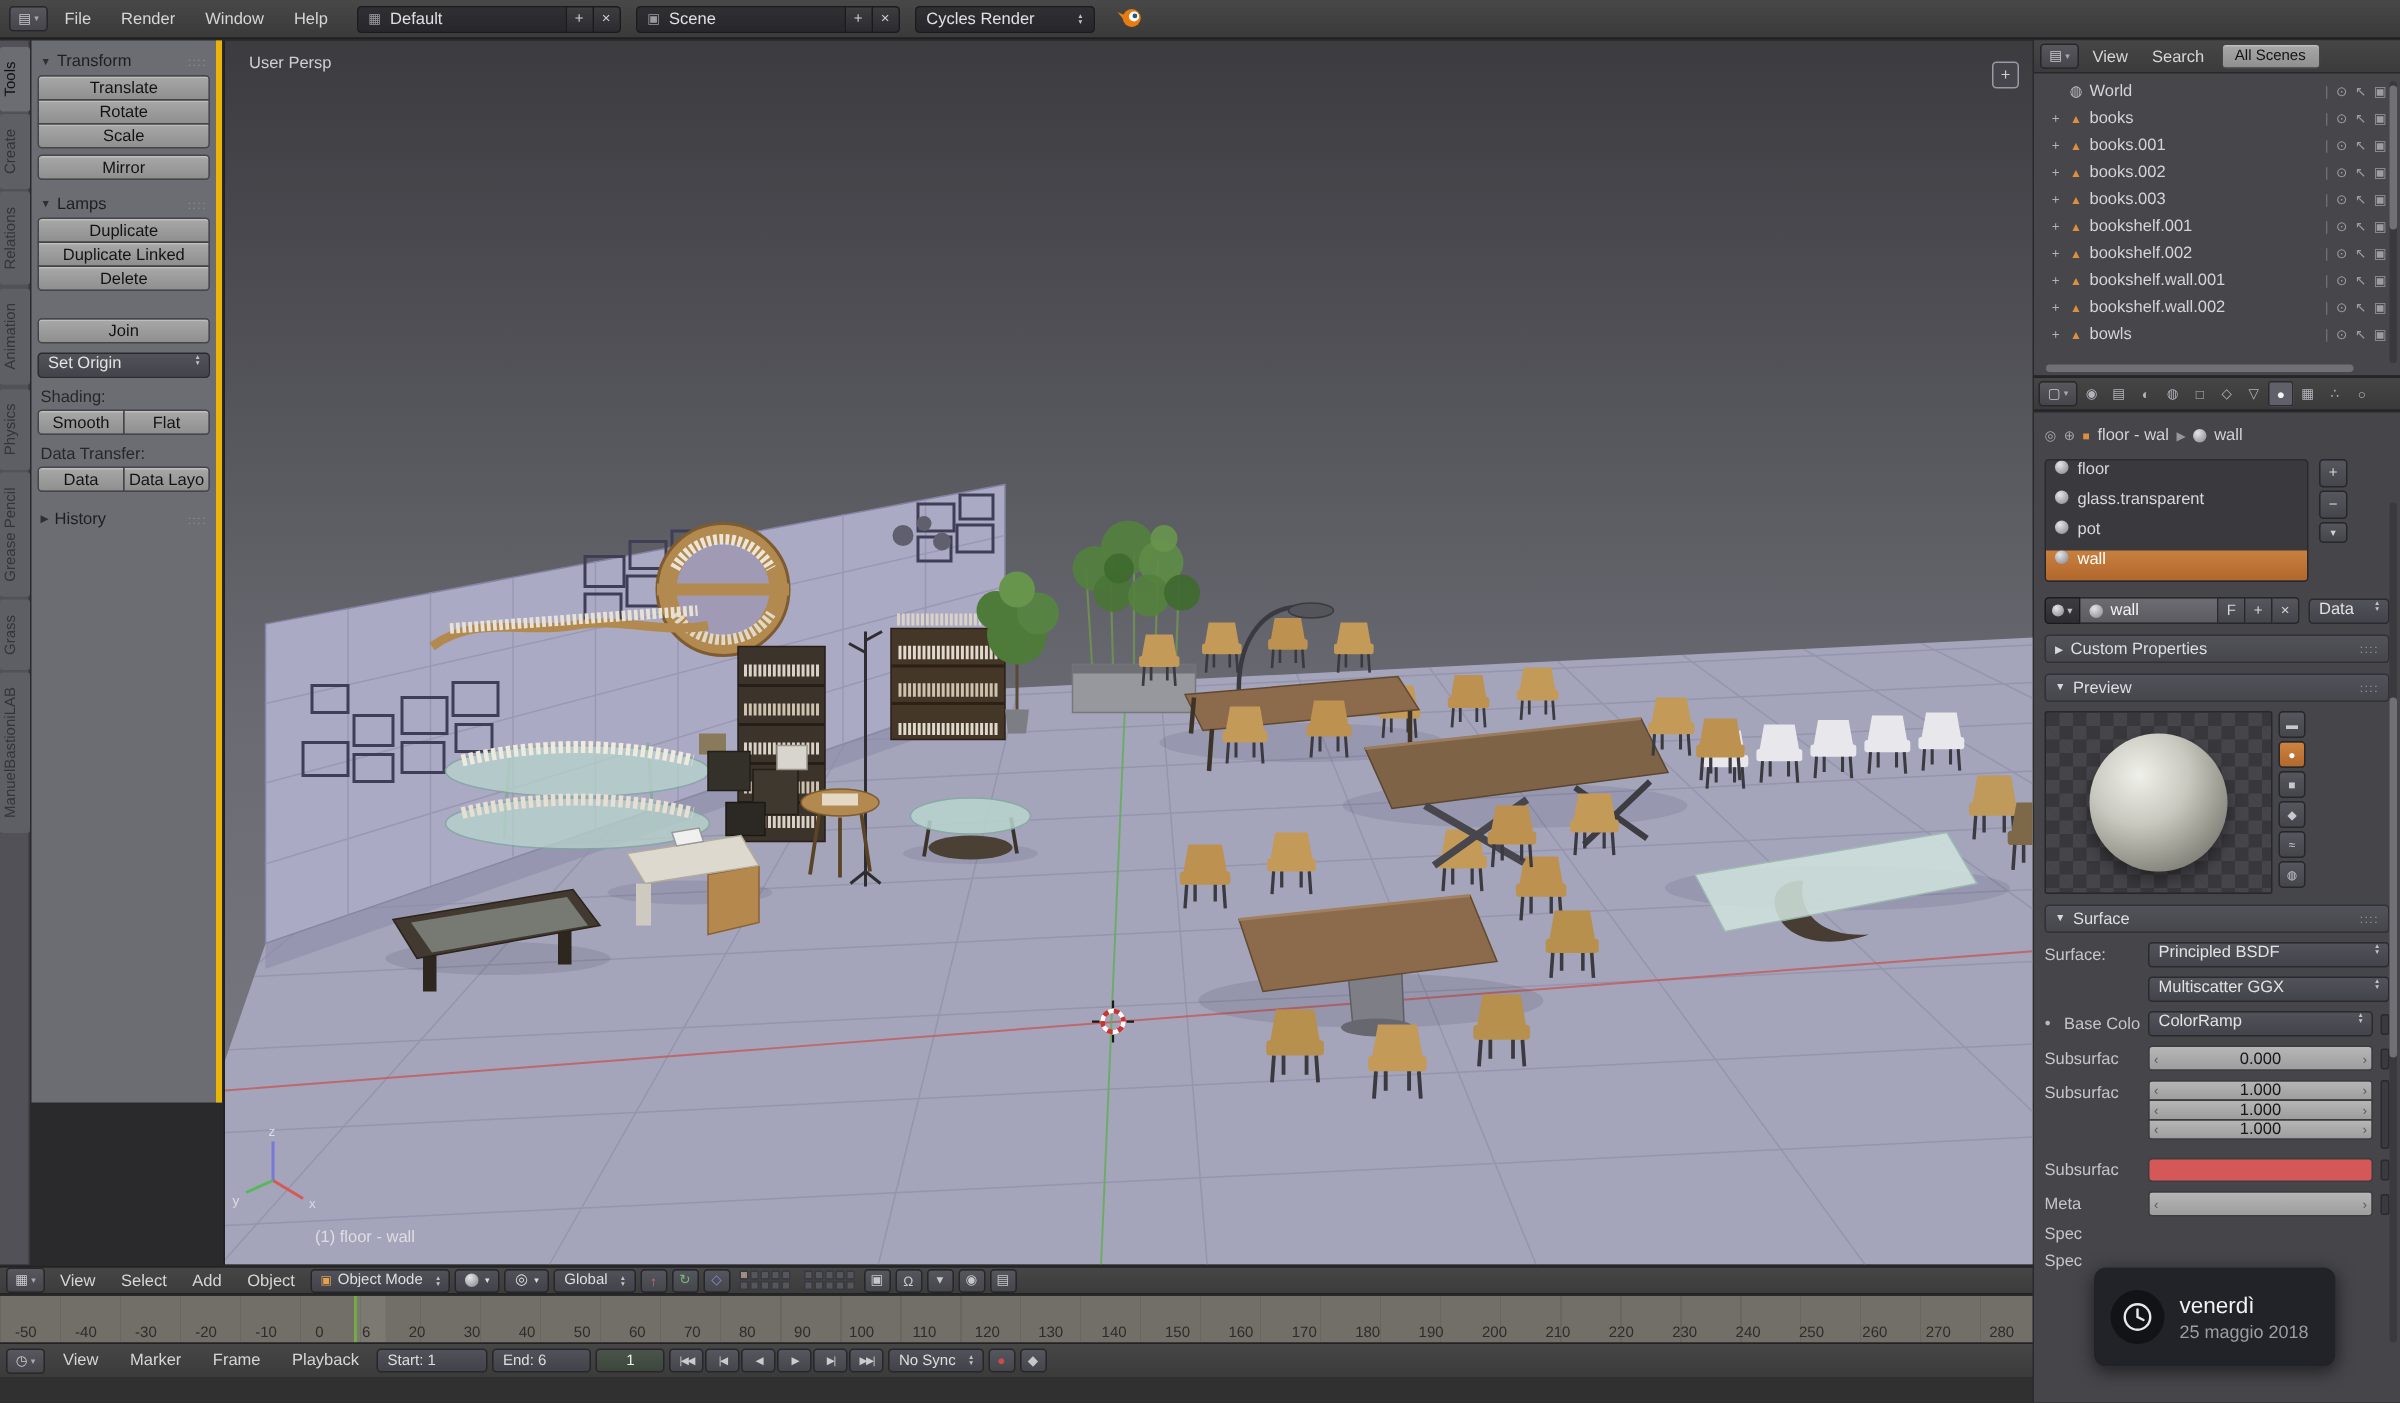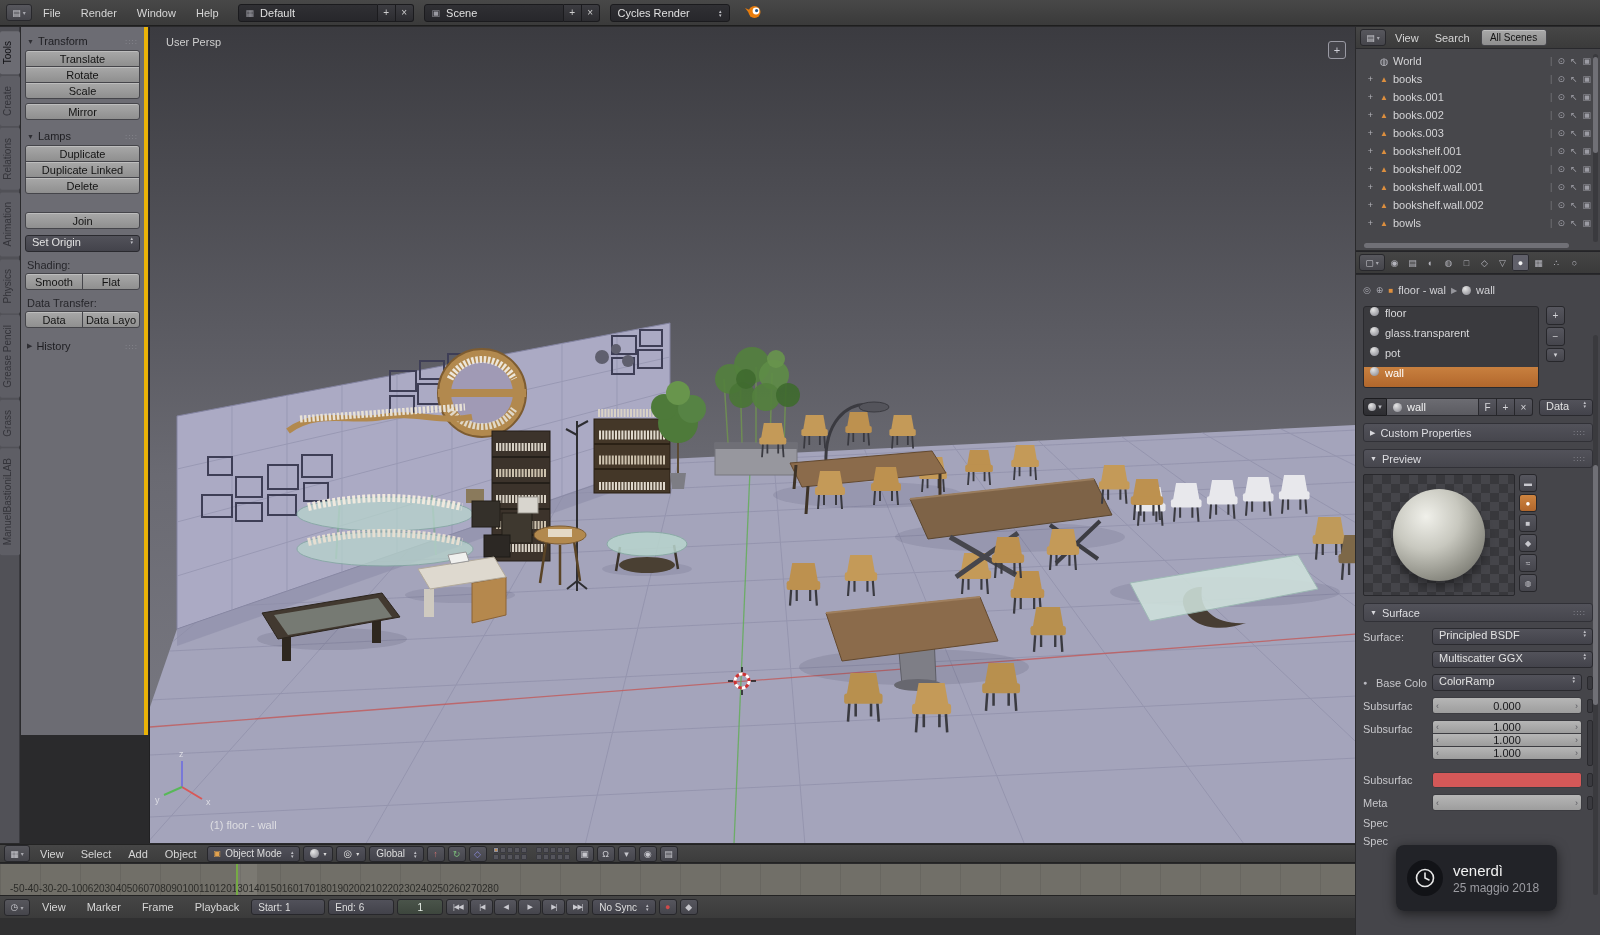--- a/index.html
+++ b/index.html
@@ -48,21 +48,21 @@
 #vp-header .menu{padding:1px 7px}
 .hdd{height:16px;background:linear-gradient(#51515a,#42424a);border:1px solid #27272b;border-radius:3px;color:#dedede;display:inline-flex;align-items:center;gap:4px;padding:0 6px;font-size:10px;white-space:nowrap;flex:none}
 .icon-btn{min-width:18px;height:16px;background:linear-gradient(#56565e,#45454c);border:1px solid #27272b;border-radius:3px;color:#c6c6cc;display:inline-flex;align-items:center;justify-content:center;font-size:9px;flex:none;padding:0 2px}
 .layers{display:grid;grid-template-columns:repeat(5,6px);grid-auto-rows:6px;gap:1px;margin:0 3px;flex:none}
 .lcell{background:#55555c;border:1px solid #393940;border-radius:1px;position:relative}
 .lcell.on{background:#8f8f97}
 .lcell.on:after{content:"";position:absolute;inset:1px;background:#cf8a3e;border-radius:1px}
 
 #tl-ruler{position:absolute;left:0;top:864px;width:1355px;height:31px;background:#716f68;background-image:repeating-linear-gradient(90deg,rgba(0,0,0,.08) 0 1px,transparent 1px 40px);overflow:hidden;z-index:2}
 #range-hl{position:absolute;left:237px;top:0;width:20px;height:31px;background:rgba(255,255,255,.07)}
-#ruler-ticks{position:absolute;left:10px;right:12px;bottom:1px;display:flex;justify-content:flex-start;color:#2c2c29;font-size:10px}
+#ruler-ticks{position:absolute;left:10px;right:12px;bottom:1px;display:flex;justify-content:space-between;color:#2c2c29;font-size:10px}
 #playhead{position:absolute;left:236px;top:0;width:2px;height:31px;background:#76aa45}
 #tl-header{position:absolute;left:0;top:895px;width:1355px;height:23px;background:linear-gradient(#464646,#3b3b3b);border-top:1px solid #232323;display:flex;align-items:center;gap:3px;padding:0 4px;z-index:2}
 #bottom-strip{position:absolute;left:0;top:918px;width:1355px;height:17px;background:#303031;z-index:2}
 #pb-btns{display:inline-flex;gap:1px}
 .pbtn{min-width:23px;height:16px;background:linear-gradient(#56565e,#45454c);border:1px solid #27272b;border-radius:3px;color:#cacad0;display:inline-flex;align-items:center;justify-content:center;font-size:7px;letter-spacing:-1px}
 .framefield{width:46px;justify-content:center;background:linear-gradient(#4a544a,#3d463d);color:#e8f0e8}
 
 #outliner{position:absolute;left:1356px;top:27px;width:244px;height:223px;background:#47474b;z-index:2}
 #out-header{height:22px;background:linear-gradient(#464646,#3b3b3b);border-bottom:1px solid #29292d;display:flex;align-items:center;gap:2px;padding:0 4px}
 #out-header .menu{padding:2px 7px}

